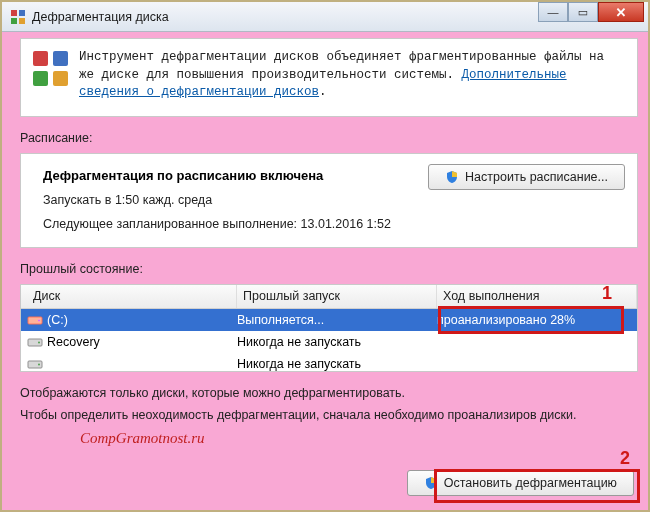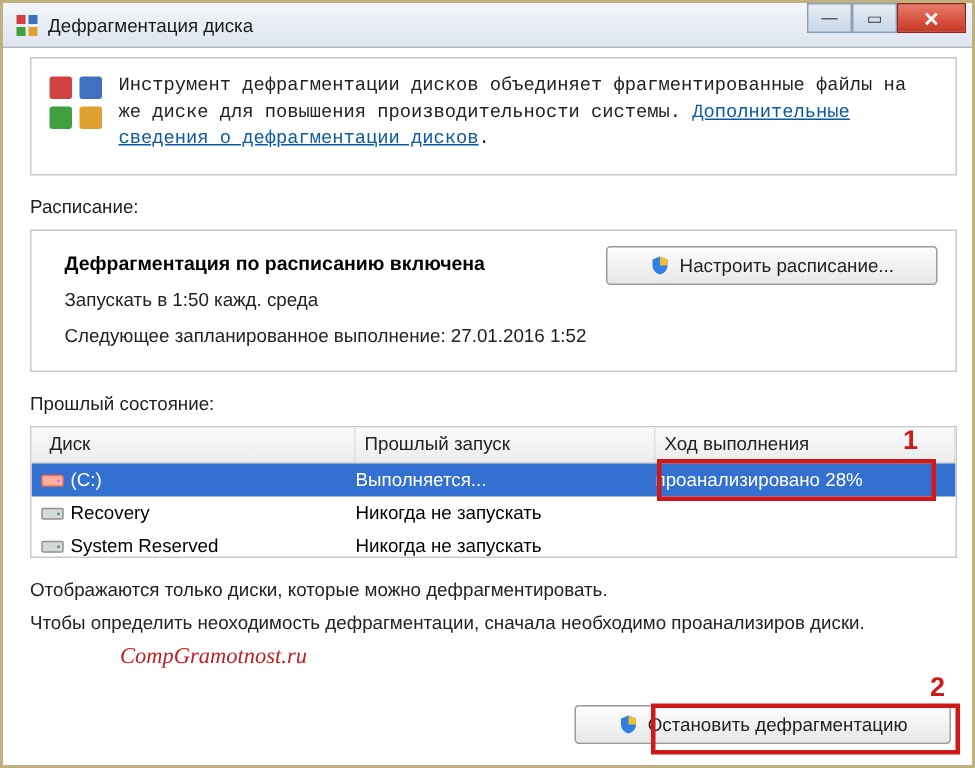--- a/index.html
+++ b/index.html
@@ -1,33 +1,33 @@
 <!DOCTYPE html>
 <html><head>
 <meta charset="utf-8">
 <style>
   * { box-sizing: border-box; margin: 0; padding: 0; }
   body { font-family: "Segoe UI", Tahoma, sans-serif; font-size: 12px; background: #d9c9a0; width: 650px; height: 512px; overflow: hidden; }
-  .window { background: #ffffff; border: 2px solid #c0b080; width: 650px; height: 512px; position: relative; }
+  .window { background: #f9a8d4; border: 2px solid #c0b080; width: 650px; height: 512px; position: relative; }
   .titlebar { height: 30px; background: linear-gradient(#f4f6fa, #dde5ef); border-bottom: 1px solid #b0b8c4; display: flex; align-items: center; padding-left: 8px; position: relative; }
   .titlebar-icon { width: 16px; height: 16px; margin-right: 6px; }
   .title-text { color: #1a1a1a; font-size: 12.5px; }
   .winbtns { position: absolute; right: 4px; top: 0; display: flex; }
   .winbtn { width: 30px; height: 20px; border: 1px solid #8aa0b8; background: linear-gradient(#e8eef6,#c8d6e6); display: flex; align-items: center; justify-content: center; font-size: 11px; color: #333; }
   .winbtn.close { width: 46px; background: linear-gradient(#e97a6a,#c83824); color: #fff; border-color: #a02010; font-size: 13px; font-weight: bold; }
   .content { padding: 6px 10px 10px 18px; }
   .panel { border: 1px solid #c9c9c9; background: #fff; padding: 10px 12px 14px 10px; display: flex; gap: 8px; font-family: Liberation Mono, monospace; }
   .panel-icon { width: 40px; height: 40px; flex: none; }
   .panel-text { font-size: 12.5px; line-height: 1.4; color: #222; }
   .link { color: #0a5aa8; text-decoration: underline; cursor: pointer; }
   .section-label { margin-top: 14px; margin-bottom: 8px; color: #222; font-size: 12.5px; }
   .schedule-box { border: 1px solid #c9c9c9; background: #fff; padding: 14px 16px 16px 22px; position: relative; }
   .sched-title { font-weight: 600; font-size: 13px; margin-bottom: 10px; }
   .sched-line { font-size: 12.5px; margin-bottom: 10px; color: #222; }
-  .btn { display: inline-flex; align-items: center; gap: 6px; padding: 4px 28px; height: 26px; border: 1px solid #9a9a9a; border-radius: 3px; background: linear-gradient(#fdfdfd,#e7e7e7); font-size: 12.5px; color: #222; cursor: pointer; }
+  .btn { display: inline-flex; align-items: center; gap: 6px; padding: 4px 16px; height: 26px; border: 1px solid #9a9a9a; border-radius: 3px; background: linear-gradient(#fdfdfd,#e7e7e7); font-size: 12.5px; color: #222; cursor: pointer; }
   .btn .shield { width: 14px; height: 14px; }
   .config-btn { position: absolute; right: 12px; top: 10px; }
   .table-wrap { border: 1px solid #c9c9c9; background: #fff; margin-top: 4px; height: 88px; overflow: hidden; }
   .thead { display: flex; background: linear-gradient(#fbfbfb,#ececec); border-bottom: 1px solid #d0d0d0; height: 24px; align-items: center; padding-left: 6px; font-size: 12.5px; color: #222; }
   .th { border-right: 1px solid #dedede; padding: 0 6px; height: 100%; display: flex; align-items: center; }
   .th.c1 { width: 210px; }
   .th.c2 { width: 200px; }
   .th.c3 { flex: 1; }
   .trow { display: flex; align-items: center; height: 22px; padding-left: 6px; font-size: 12.5px; }
   .trow .td1 { width: 210px; display: flex; align-items: center; gap: 4px; }
@@ -78,21 +78,21 @@
       <div class="panel-text">
         <span>Инструмент дефрагментации дисков объединяет фрагментированные файлы на же диске для повышения производительности системы. </span><span class="link">Дополнительные сведения о дефрагментации дисков</span><span>.</span>
       </div>
     </div>
 
     <div class="section-label">Расписание:</div>
 
     <div class="schedule-box">
       <div class="sched-title">Дефрагментация по расписанию включена</div>
       <div class="sched-line">Запускать в 1:50 кажд. среда</div>
-      <div class="sched-line" style="margin-bottom:0">Следующее запланированное выполнение: 27.01.2016 1:52</div>
+      <div class="sched-line" style="margin-bottom:0">Следующее запланированное выполнение: 13.01.2016 1:52</div>
       <button class="btn config-btn">
         <svg class="shield" viewBox="0 0 14 14">
             <path d="M7 1 L12 3 V7 C12 10 9.5 12.5 7 13 C4.5 12.5 2 10 2 7 V3 Z" fill="#3080e0"></path>
             <path d="M7 1 L12 3 V7 L7 7 Z" fill="#f0c030"></path>
           </svg>
         <span>Настроить расписание...</span>
       </button>
     </div>
 
     <div class="section-label">Прошлый состояние:</div>
@@ -124,21 +124,20 @@
         </div>
         <div class="td2">Никогда не запускать</div>
         <div class="td3"></div>
       </div>
       <div class="trow">
         <div class="td1">
           <svg class="disk-icon" viewBox="0 0 16 16">
               <rect x="1" y="5" width="14" height="7" rx="1" fill="#d8d8d8" stroke="#909090"></rect>
               <circle cx="12" cy="8.5" r="1" fill="#50a050"></circle>
             </svg>
-          <span>System Reserved</span>
         </div>
         <div class="td2">Никогда не запускать</div>
         <div class="td3"></div>
       </div>
     </div>
 
     <div class="note">Отображаются только диски, которые можно дефрагментировать.</div>
     <div class="note" style="margin-top:4px">Чтобы определить неоходимость  дефрагментации, сначала необходимо проанализиров диски.</div>
     <div class="watermark">CompGramotnost.ru</div>
 

